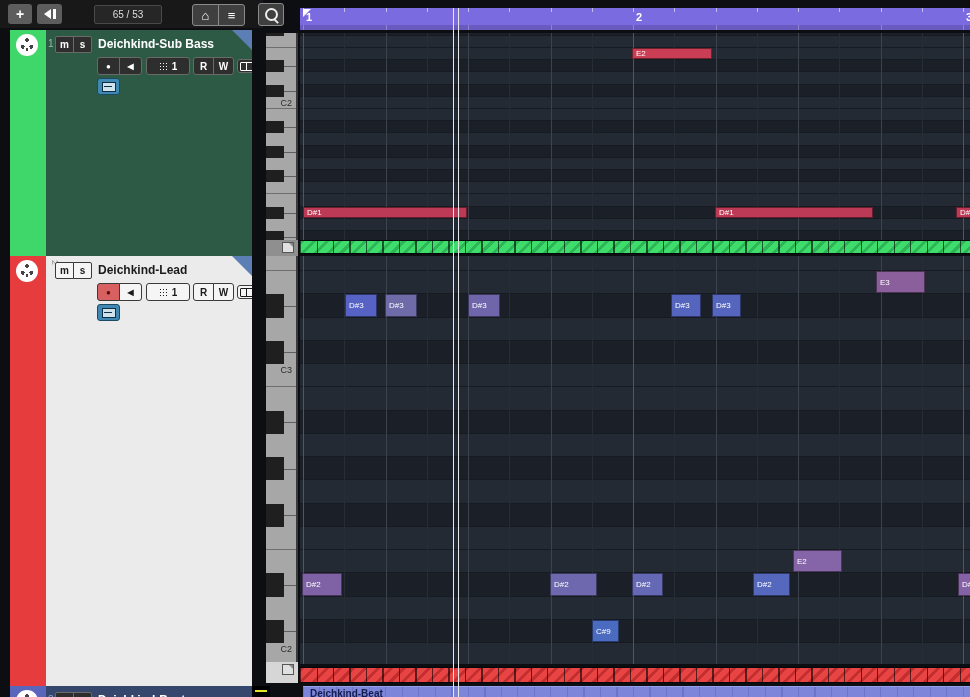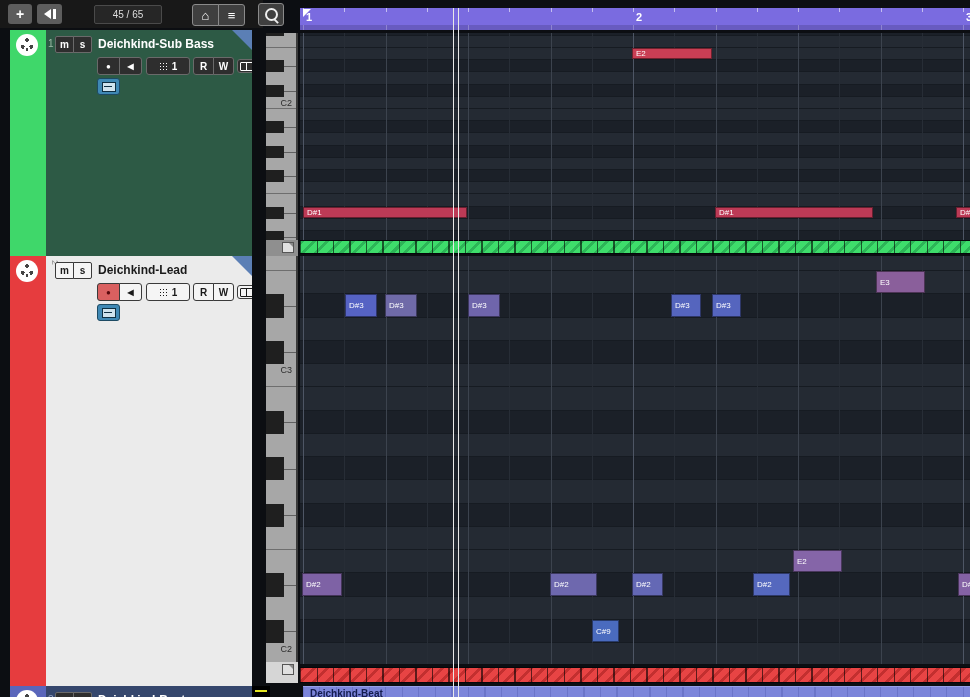--- a/index.html
+++ b/index.html
@@ -119,21 +119,21 @@
 <body>
 
 <div id="app">
 
   <div id="toolbar" class="abs">
     <div class="tb-btn" style="left:8px;width:24px;font-size:14px;">+</div>
     <div class="tb-btn" style="left:37px;width:25px;">
       <span class="arrowL"></span>
       <span class="arrowBar"></span>
     </div>
-    <div id="counter">45 / 65</div>
+    <div id="counter">65 / 53</div>
     <div class="tb-group-btn" style="left:192px;border-radius:3px 0 0 3px;font-size:13px;">⌂</div>
     <div class="tb-group-btn" style="left:218px;border-radius:0 3px 3px 0;font-size:13px;">≡</div>
   </div>
   <div class="tb-group-btn abs" style="left:258px;top:3px;width:24px;height:21px;border-radius:3px;">
     <span class="lens"></span>
   </div>
 
   <div class="track-header t1">
     <div class="strip" id="strip1" style="background: rgb(63, 215, 106);"></div>
     <div class="midi-circle"></div>

